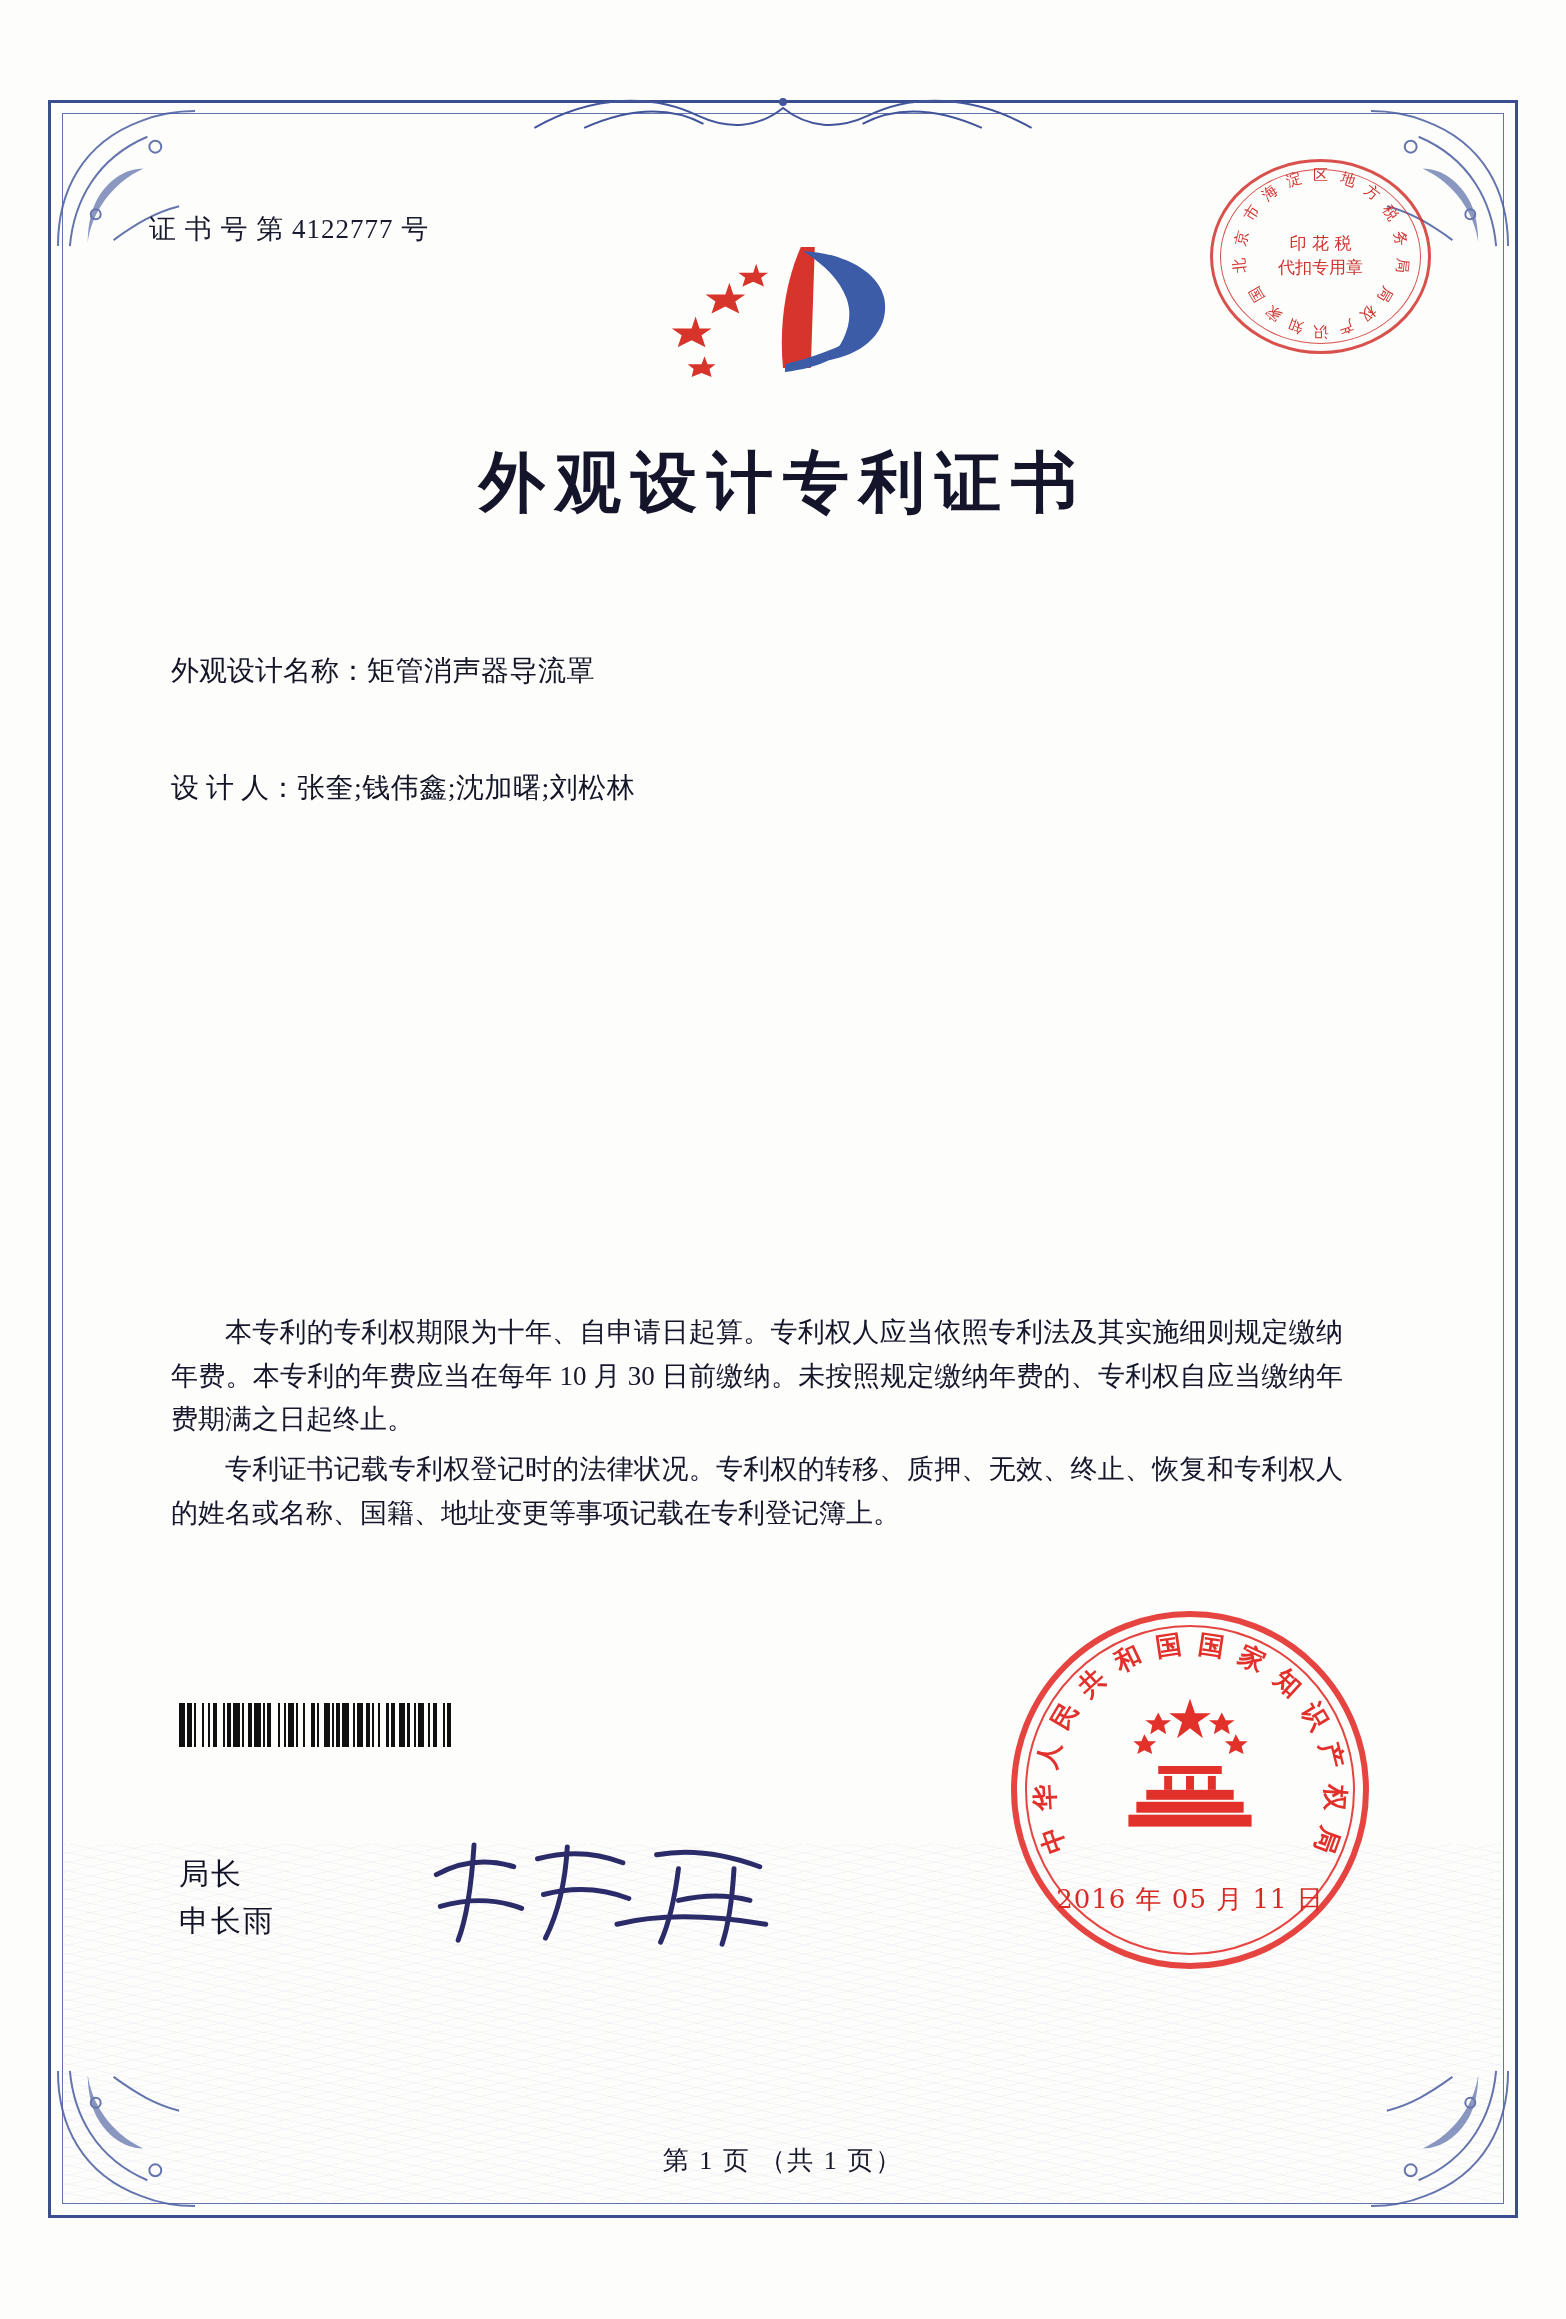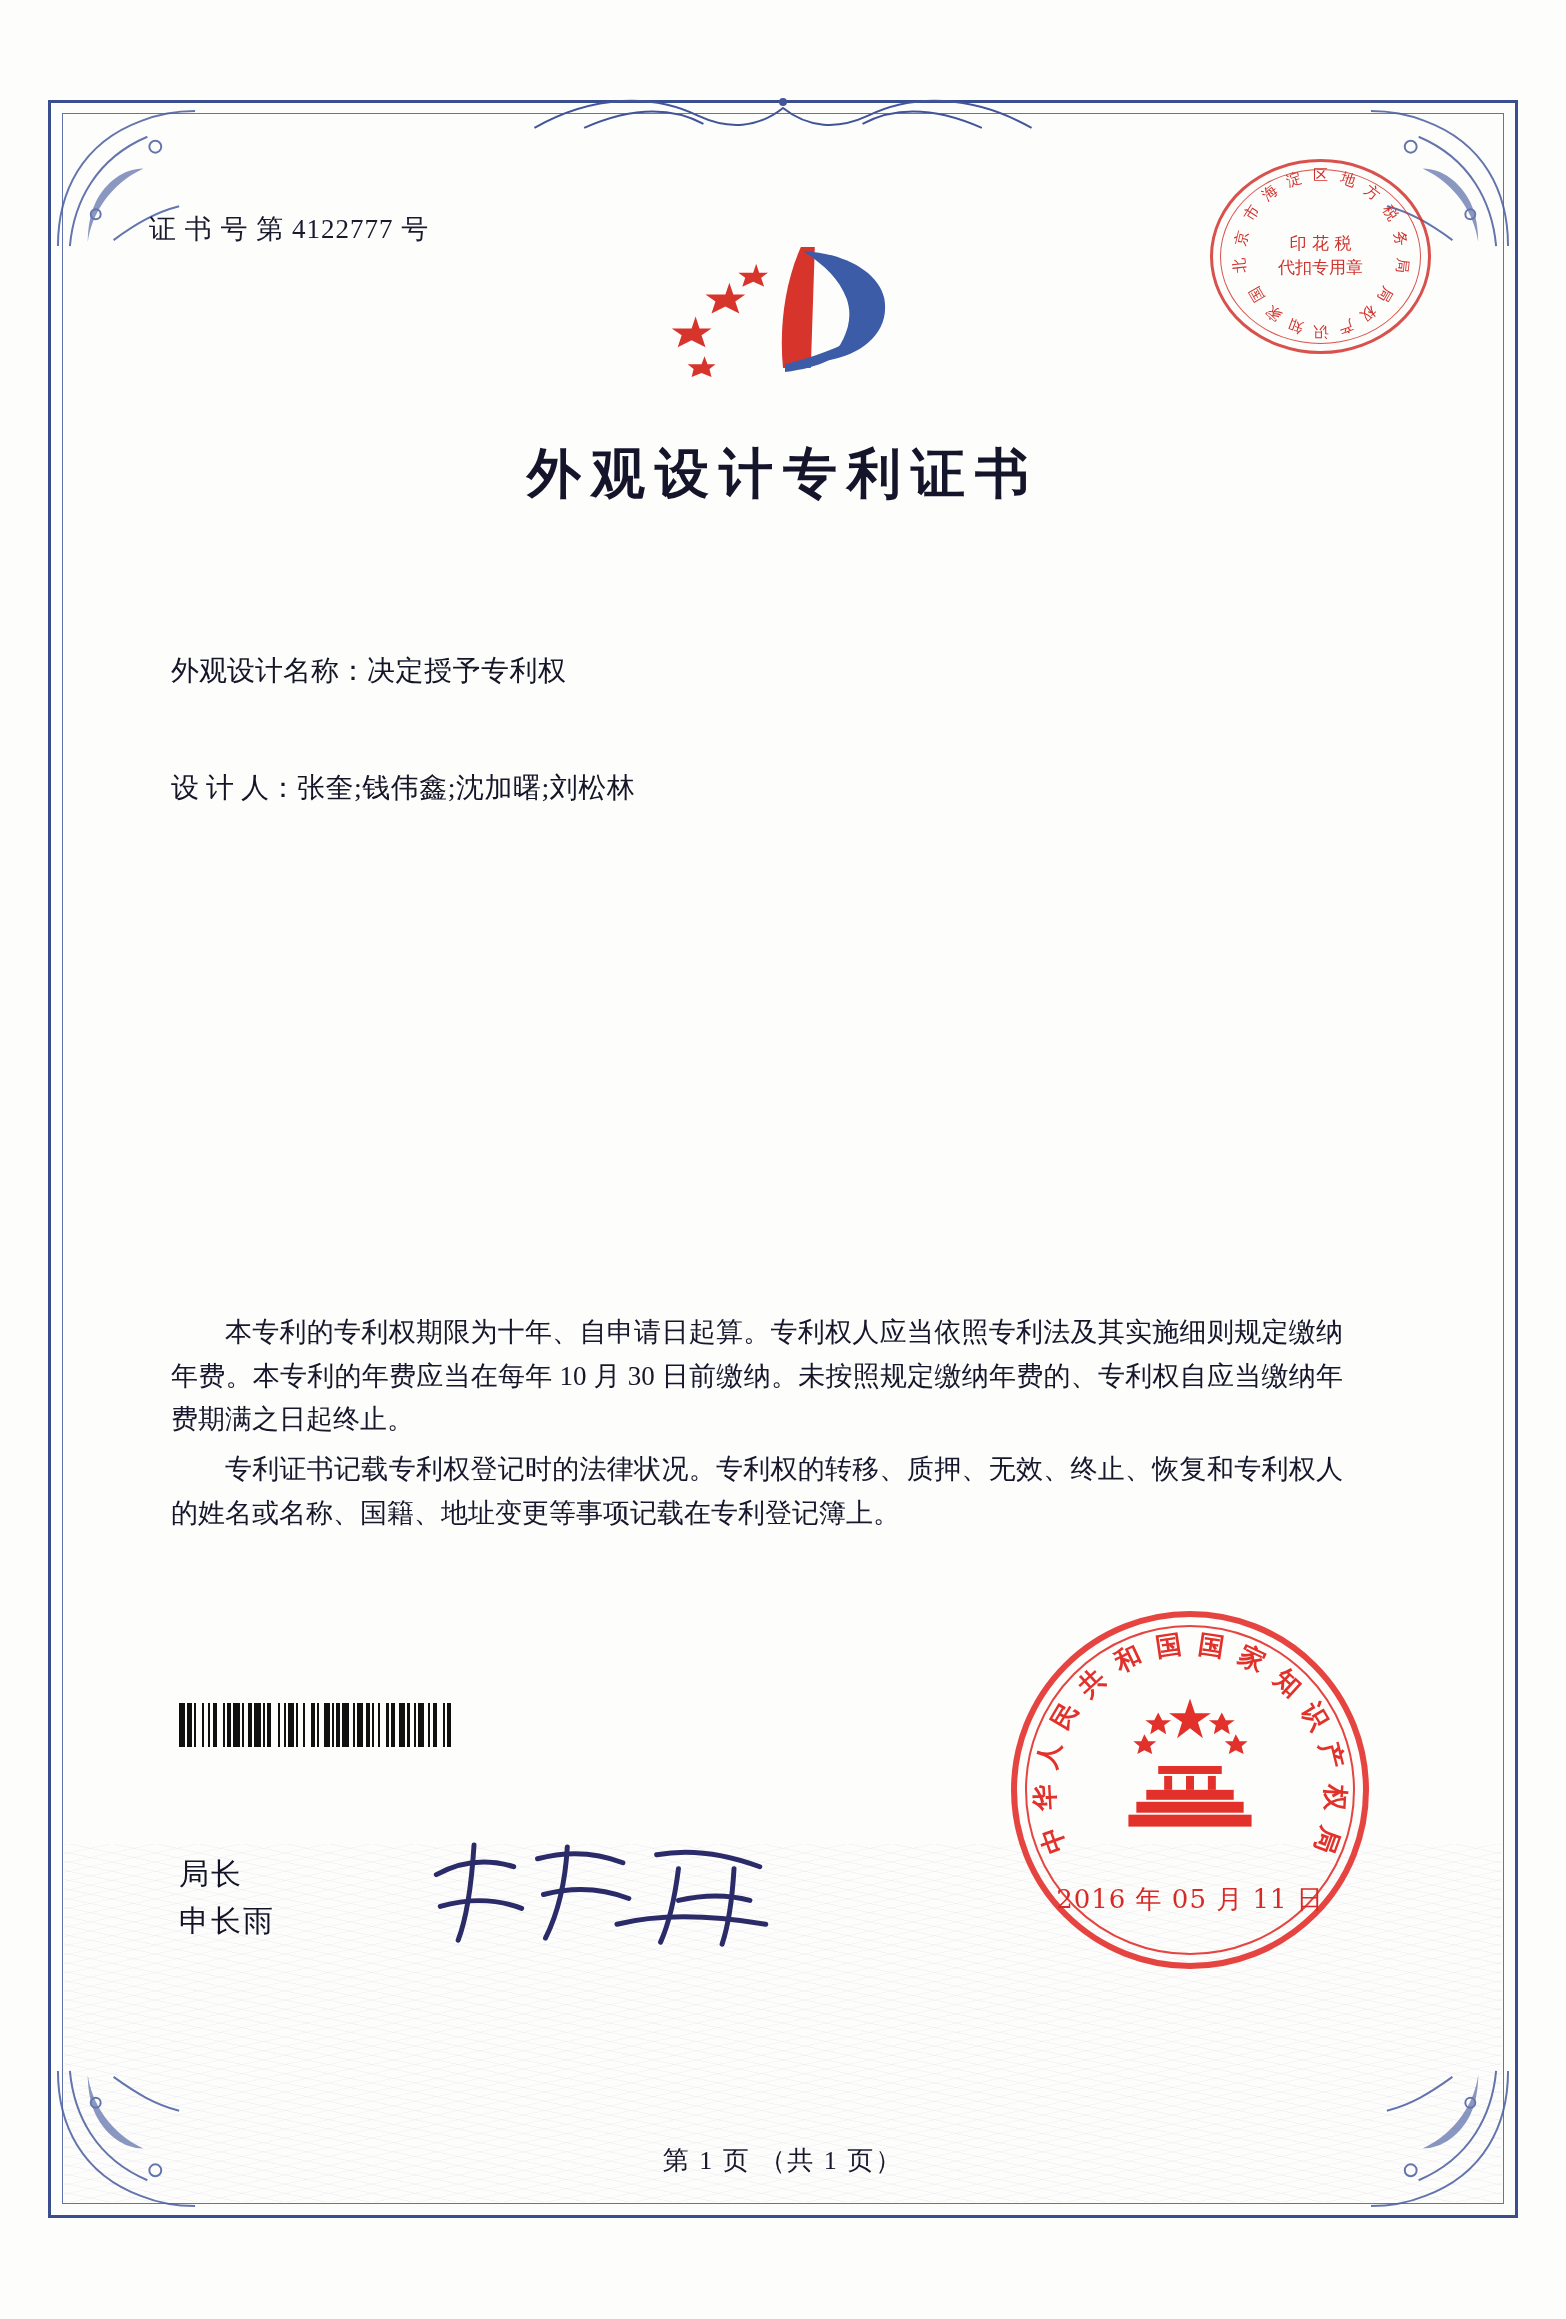--- a/index.html
+++ b/index.html
@@ -89,21 +89,21 @@
     width: 299px;
     height: 149px;
   }
   .logo svg { width: 100%; height: 100%; display: block; }
 
   .main-title {
     position: absolute;
     left: 0; right: 0;
     top: 438px;
     text-align: center;
-    font-size: 54px;
+    font-size: 66px;
     font-weight: 700;
     letter-spacing: 10px;
     color: #14142b;
     font-family: "DejaVu Serif", serif;
   }
 
   
   .tax-stamp {
     position: absolute;
     right: 135px;
@@ -393,21 +393,21 @@
     <div class="center-lines">
       <div>印 花 税</div>
       <div>代扣专用章</div>
     </div>
   </div>
 
   <div class="main-title">外观设计专利证书</div>
 
   <div class="fields">
     <div class="field">
-      <span class="lbl">外观设计名称：</span><span class="val">决定授予专利权</span>
+      <span class="lbl">外观设计名称：</span><span class="val">矩管消声器导流罩</span>
     </div>
     <div class="field">
       <span class="lbl">设    计    人：</span><span class="val">张奎;钱伟鑫;沈加曙;刘松林</span>
     </div>
   </div>
 
   <div class="paras">
     <p>本专利的专利权期限为十年、自申请日起算。专利权人应当依照专利法及其实施细则规定缴纳年费。本专利的年费应当在每年 10 月 30 日前缴纳。未按照规定缴纳年费的、专利权自应当缴纳年费期满之日起终止。</p>
     <p>专利证书记载专利权登记时的法律状况。专利权的转移、质押、无效、终止、恢复和专利权人的姓名或名称、国籍、地址变更等事项记载在专利登记簿上。</p>
   </div>

